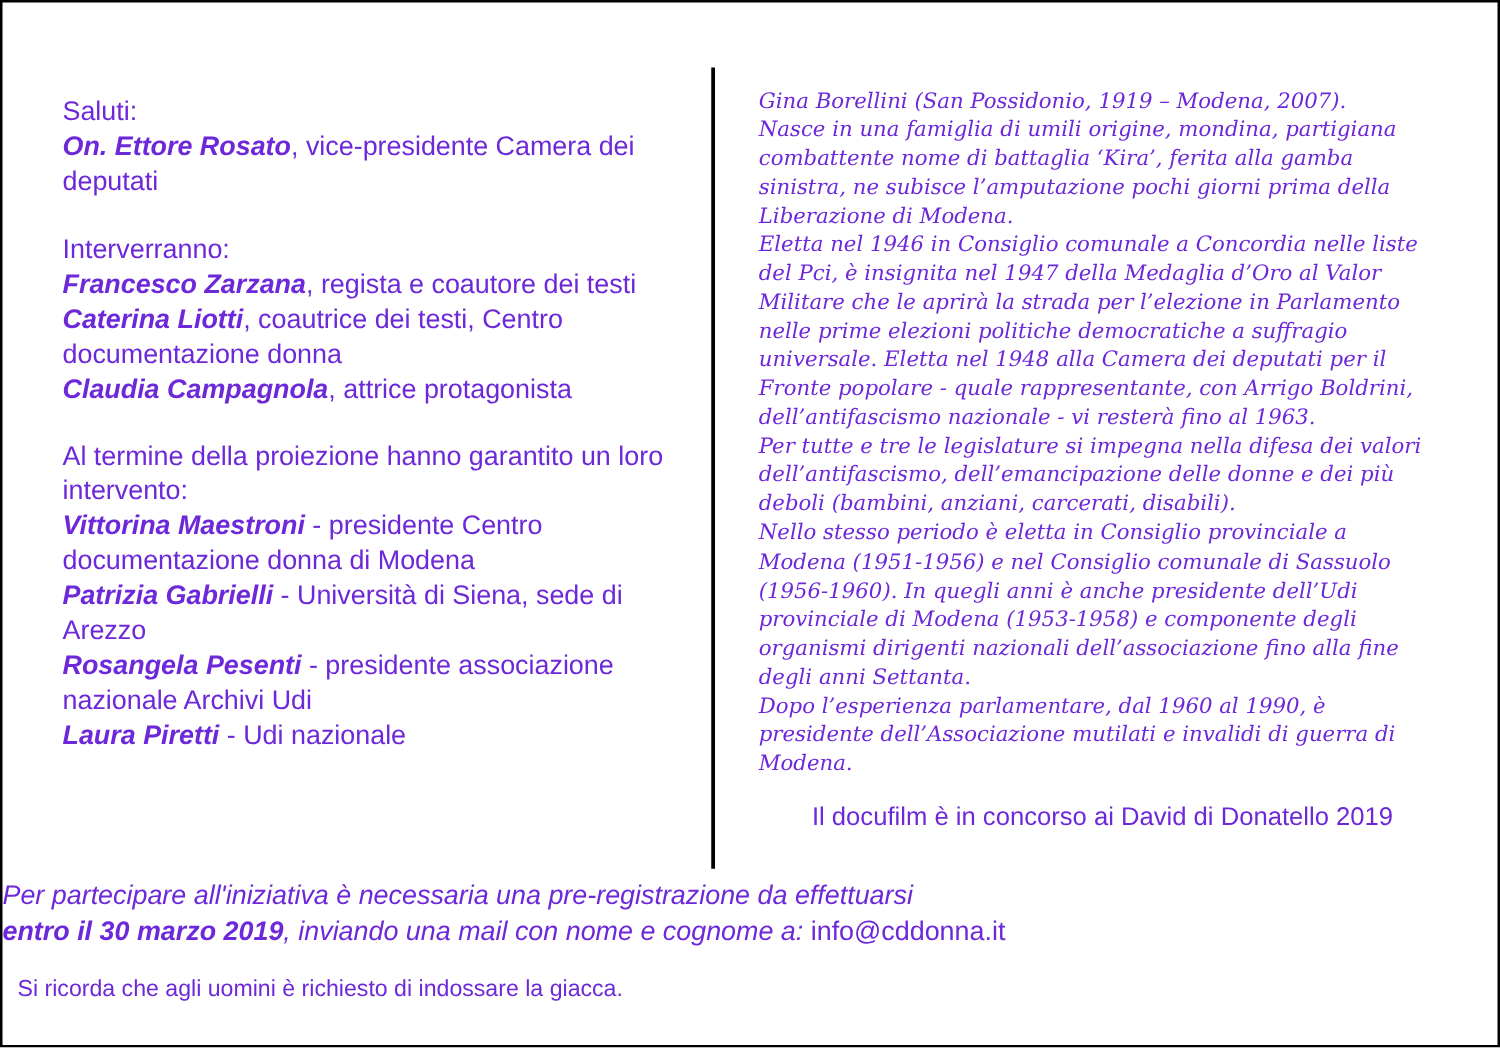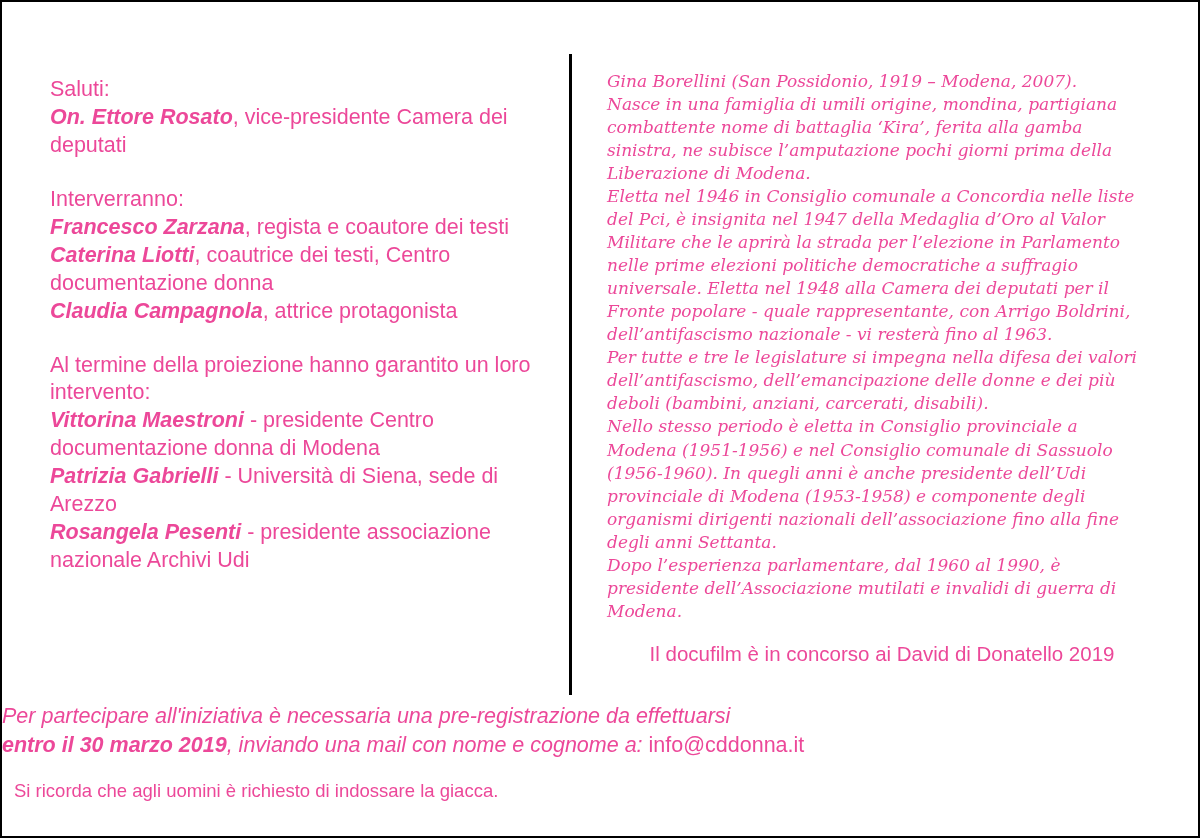--- a/index.html
+++ b/index.html
@@ -8,21 +8,21 @@
     background: #ffffff;
   }
   #page {
     position: relative;
     width: 1200px;
     height: 838px;
     background: #ffffff;
     box-sizing: border-box;
     border: 2px solid #000000;
     font-family: "Liberation Sans", sans-serif;
-    color: #ec4899;
+    color: #6d28d9;
     overflow: hidden;
   }
 
   
   .columns {
     position: absolute;
     top: 48px;
     left: 0;
     width: 1196px;
     height: 645px;
@@ -140,20 +140,23 @@
         <div class="ln lbl">Al termine della proiezione hanno garantito un loro intervento:</div>
         <div class="ln">
           <span class="nm">Vittorina Maestroni</span><span> - presidente Centro documentazione donna di Modena</span>
         </div>
         <div class="ln">
           <span class="nm">Patrizia Gabrielli</span><span> - Università di Siena, sede di Arezzo</span>
         </div>
         <div class="ln">
           <span class="nm">Rosangela Pesenti</span><span> - presidente associazione nazionale Archivi Udi</span>
         </div>
+        <div class="ln">
+          <span class="nm">Laura Piretti</span><span> - Udi nazionale</span>
+        </div>
       </div>
 
     </div>
 
     <div class="col-right">
       <p>Gina Borellini (San Possidonio, 1919 – Modena, 2007).</p>
       <p>Nasce in una famiglia di umili origine, mondina, partigiana combattente nome di battaglia ‘Kira’, ferita alla gamba sinistra, ne subisce l’amputazione pochi giorni prima della Liberazione di Modena.</p>
       <p>Eletta nel 1946 in Consiglio comunale a Concordia nelle liste del Pci, è insignita nel 1947 della Medaglia d’Oro al Valor Militare che le aprirà la strada per l’elezione in Parlamento nelle prime elezioni politiche democratiche a suffragio universale. Eletta nel 1948 alla Camera dei deputati per il Fronte popolare - quale rappresentante, con Arrigo Boldrini, dell’antifascismo nazionale - vi resterà fino al 1963.</p>
       <p>Per tutte e tre le legislature si impegna nella difesa dei valori dell’antifascismo, dell’emancipazione delle donne e dei più deboli (bambini, anziani, carcerati, disabili).</p>
       <p>Nello stesso periodo è eletta in Consiglio provinciale a Modena (1951-1956) e nel Consiglio comunale di Sassuolo (1956-1960). In quegli anni è anche presidente dell’Udi provinciale di Modena (1953-1958) e componente degli organismi dirigenti nazionali dell’associazione fino alla fine degli anni Settanta.</p>

